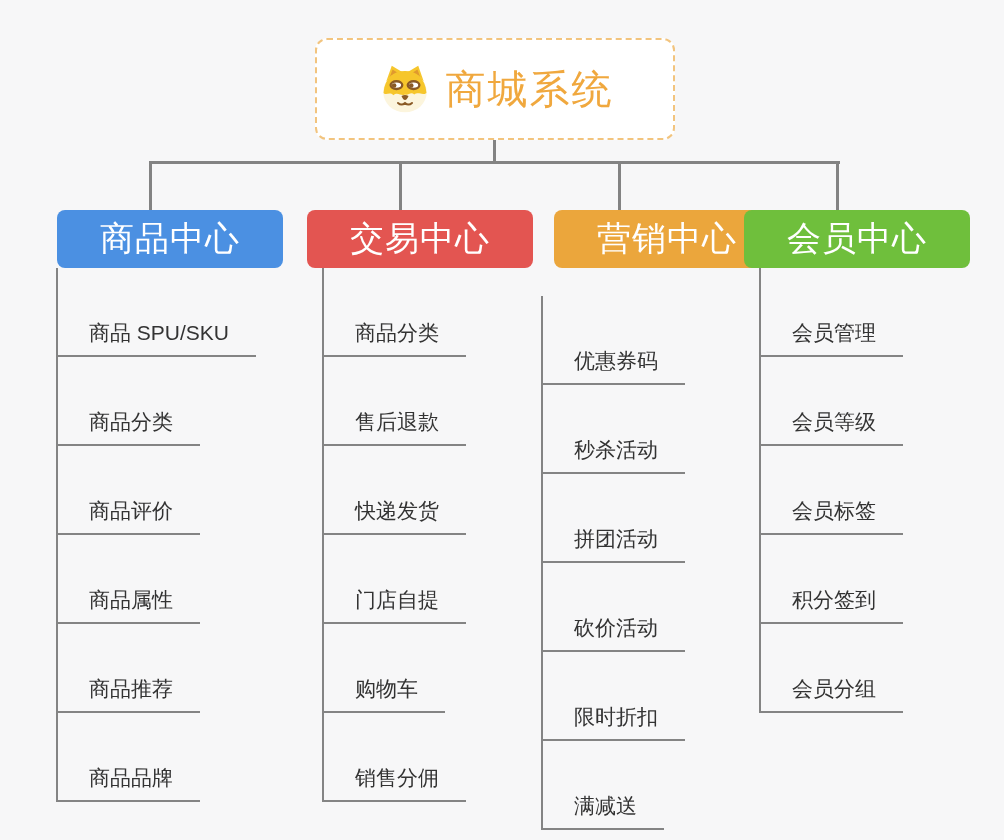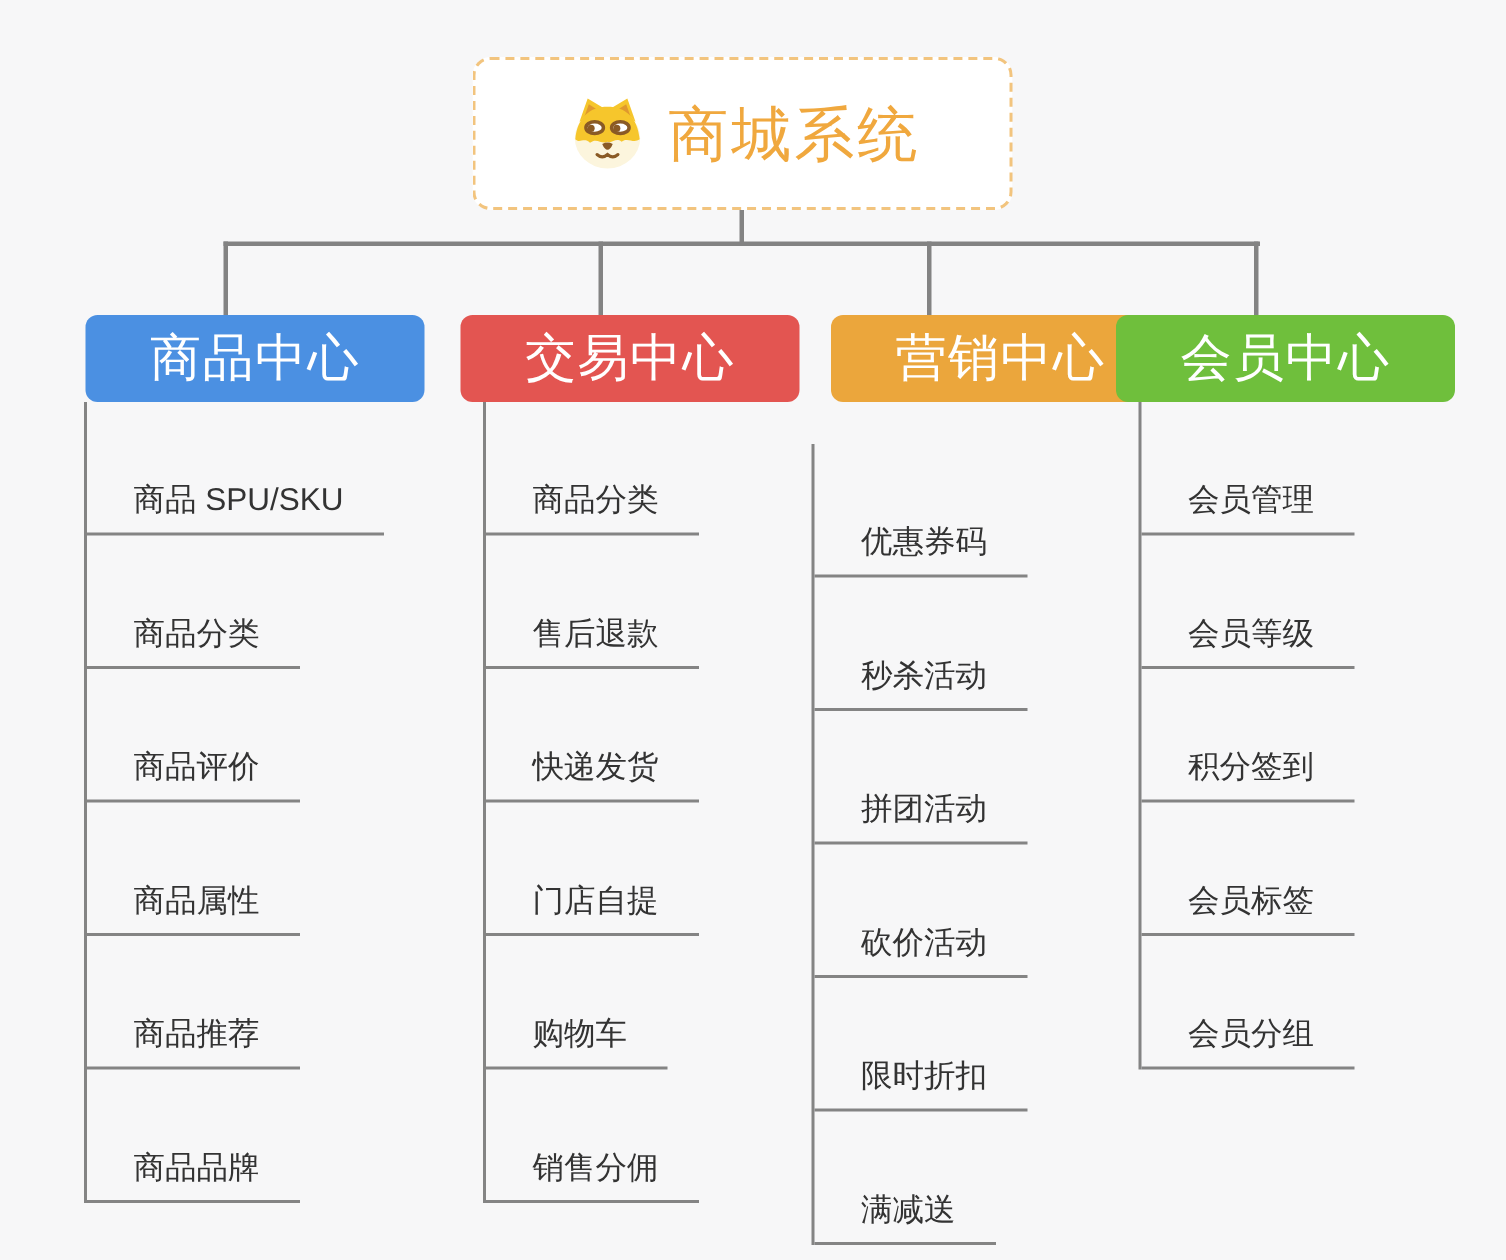--- a/index.html
+++ b/index.html
@@ -194,23 +194,23 @@
   </div>
 
   <div class="column column-3">
     <div class="leaf-item">
         <span class="leaf-label">会员管理</span>
       </div>
     <div class="leaf-item">
         <span class="leaf-label">会员等级</span>
       </div>
     <div class="leaf-item">
+        <span class="leaf-label">会员标签</span>
+      </div>
+    <div class="leaf-item">
         <span class="leaf-label">积分签到</span>
       </div>
     <div class="leaf-item">
-        <span class="leaf-label">会员标签</span>
-      </div>
-    <div class="leaf-item">
         <span class="leaf-label">会员分组</span>
       </div>
   </div>
 
 </div>
 
 </body></html>

